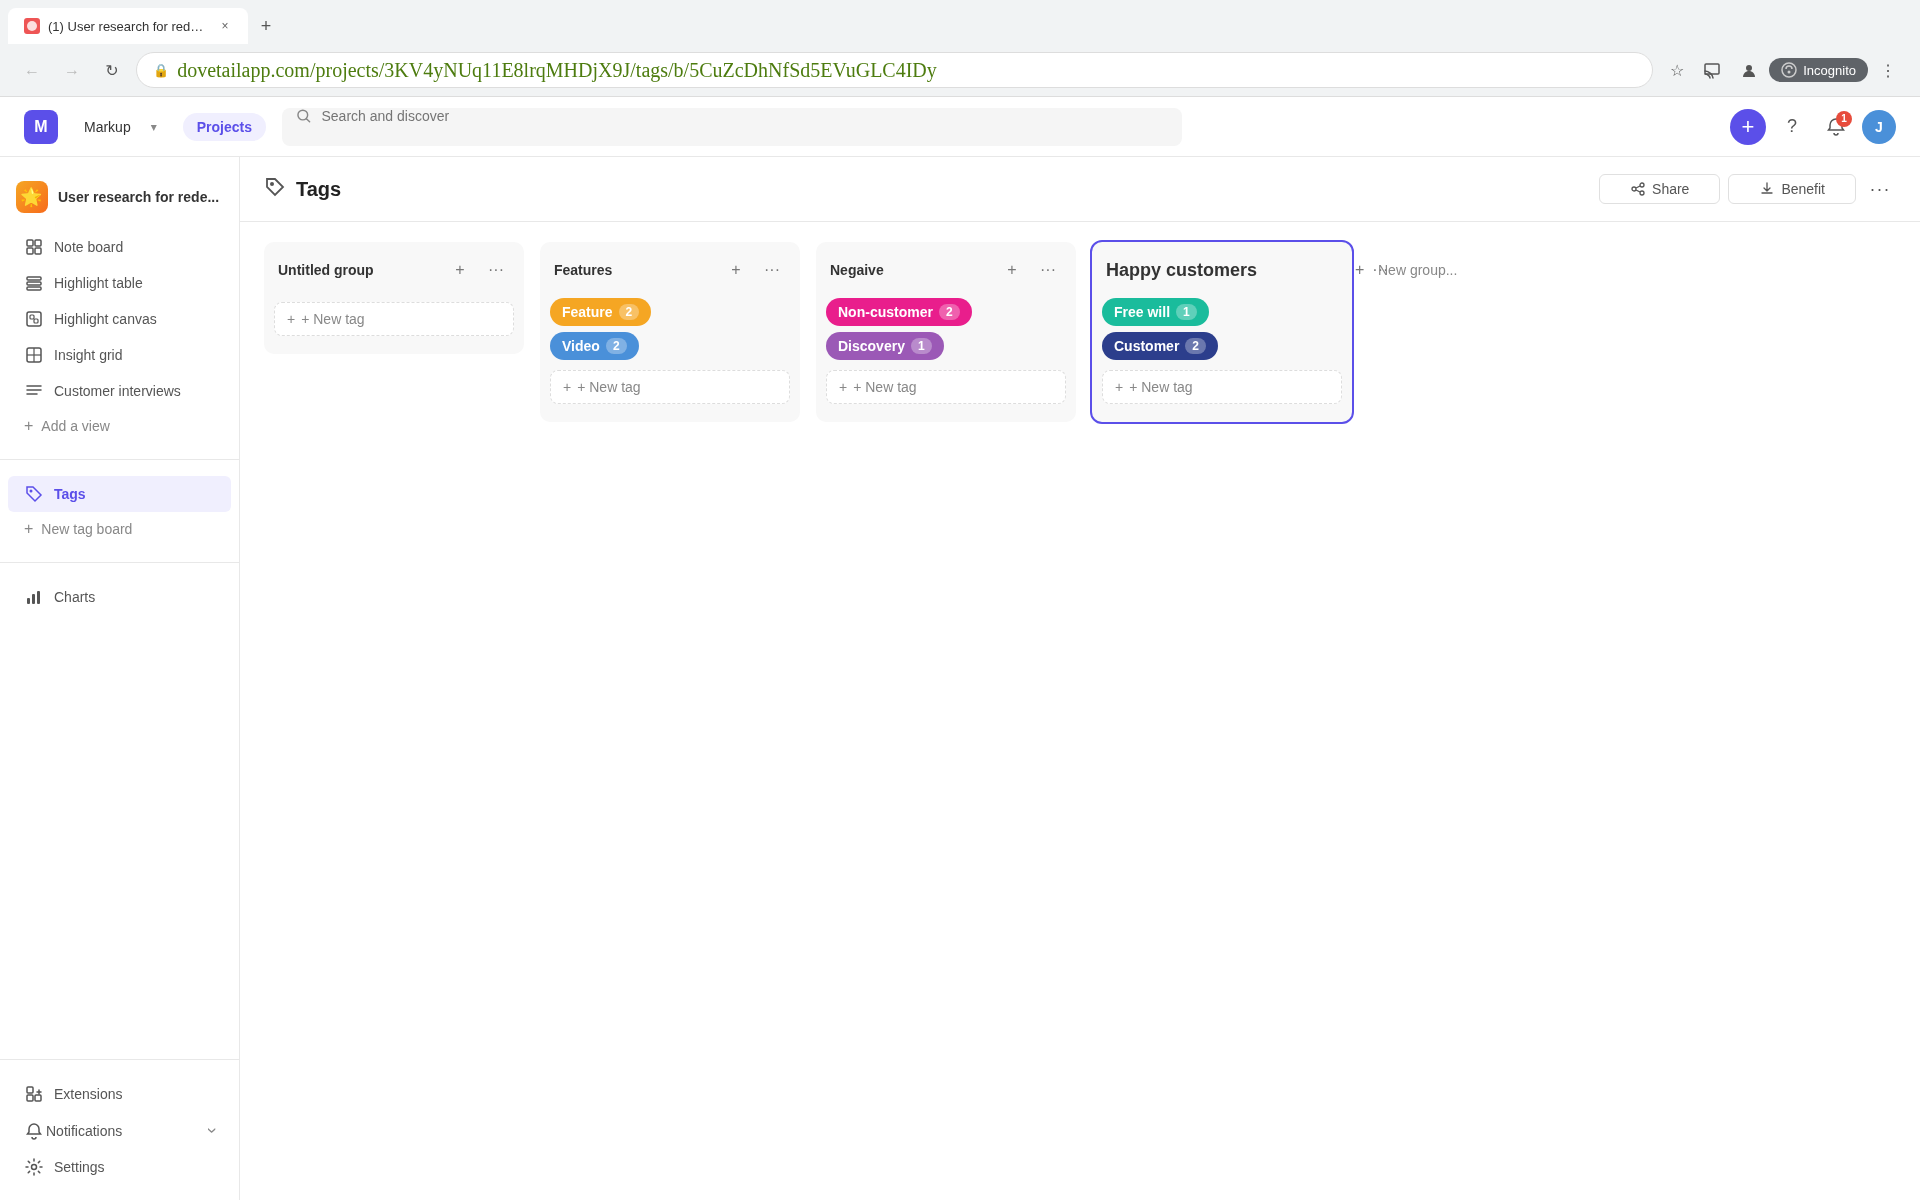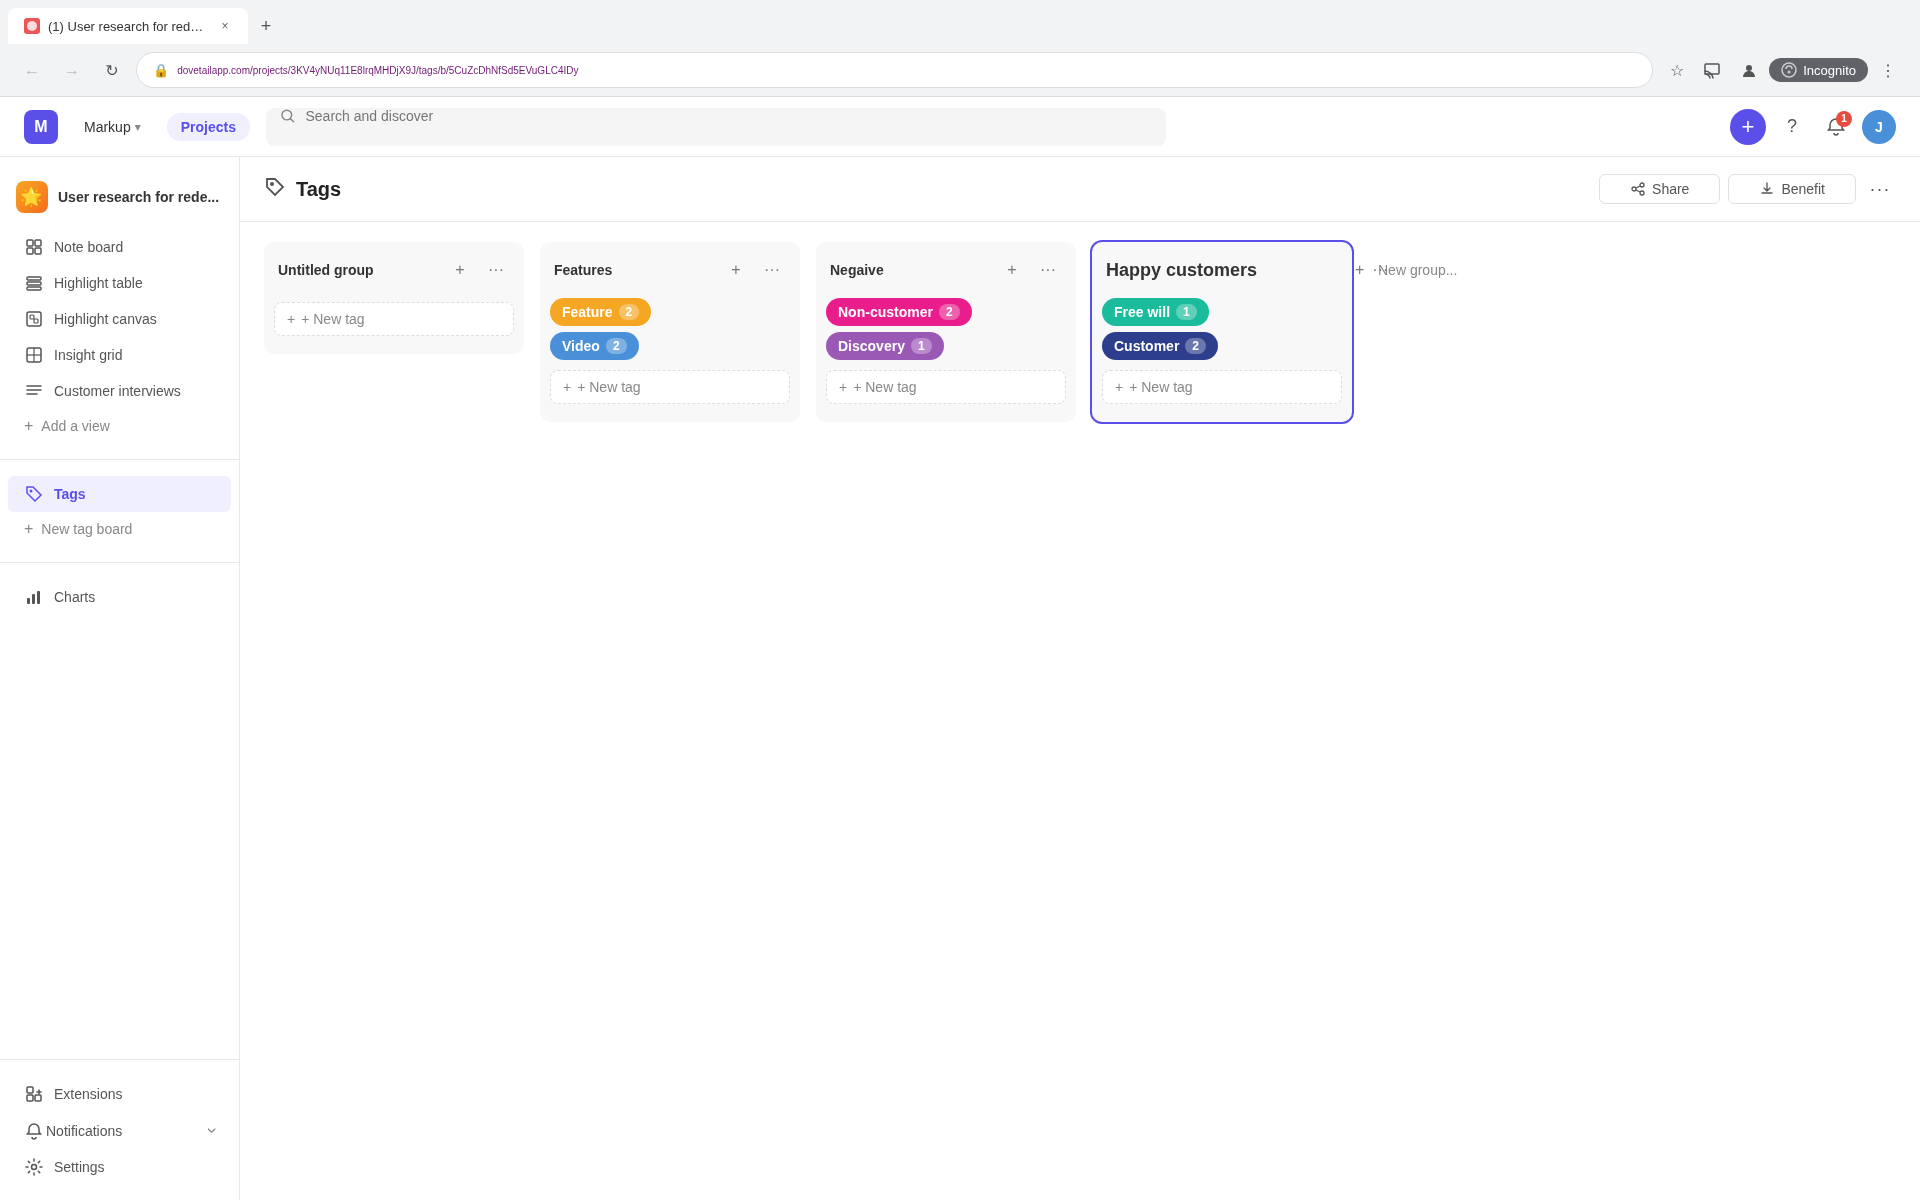--- a/index.html
+++ b/index.html
@@ -11,30 +11,30 @@
     .tab { display: flex; align-items: center; gap: 8px; padding: 0 16px; height: 36px; background: #fff; border-radius: 8px 8px 0 0; font-size: 13px; color: #333; max-width: 240px; }
     .tab-favicon { width: 16px; height: 16px; background: #e55; border-radius: 3px; flex-shrink: 0; display: flex; align-items: center; justify-content: center; }
     .tab-title { overflow: hidden; text-overflow: ellipsis; white-space: nowrap; }
     .tab-close { margin-left: auto; width: 16px; height: 16px; display: flex; align-items: center; justify-content: center; border-radius: 50%; cursor: pointer; color: #666; font-size: 12px; }
     .new-tab-btn { width: 28px; height: 28px; display: flex; align-items: center; justify-content: center; border-radius: 50%; cursor: pointer; color: #555; font-size: 18px; }
     .address-bar { display: flex; align-items: center; gap: 8px; padding: 6px 16px; height: 52px; background: #f1f3f4; }
     .nav-btn { width: 32px; height: 32px; display: flex; align-items: center; justify-content: center; border-radius: 50%; cursor: pointer; color: #555; font-size: 16px; }
     .nav-btn.disabled { color: #bbb; cursor: default; }
     .url-bar { flex: 1; display: flex; align-items: center; background: #fff; border: 1px solid #ddd; border-radius: 20px; padding: 0 16px; height: 36px; font-size: 14px; color: #333; gap: 8px; }
     .url-bar-lock { color: #555; font-size: 13px; }
-    .url-text { color: #701a75; font-size: 10px; }
+    .url-text { color: #4d7c0f; font-size: 20px; font-family: Liberation Serif, serif; }
     .browser-actions { display: flex; align-items: center; gap: 4px; }
     .browser-action-btn { width: 32px; height: 32px; display: flex; align-items: center; justify-content: center; border-radius: 50%; cursor: pointer; color: #555; font-size: 16px; }
     .incognito-badge { display: flex; align-items: center; gap: 6px; background: #5f6368; color: #fff; padding: 4px 12px; border-radius: 16px; font-size: 13px; }
 
     
     .app { display: flex; flex-direction: column; height: calc(1200px - 96px); }
     .app-header { display: flex; align-items: center; padding: 0 24px; height: 60px; border-bottom: 1px solid #e8e8e8; gap: 16px; background: #fff; }
     .app-logo { width: 34px; height: 34px; background: #5b4fe9; border-radius: 8px; display: flex; align-items: center; justify-content: center; color: #fff; font-weight: bold; font-size: 16px; flex-shrink: 0; }
-    .markup-btn { display: flex; align-items: center; gap: 4px; padding: 4px 10px; border-radius: 6px; font-size: 14px; color: #333; cursor: pointer; font-weight: 500; }
+    .markup-btn { display: flex; align-items: center; gap: 20px; padding: 4px 10px; border-radius: 6px; font-size: 14px; color: #333; cursor: pointer; font-weight: 500; }
     .projects-btn { padding: 6px 14px; border-radius: 20px; background: #f0effe; color: #5b4fe9; font-size: 14px; font-weight: 600; cursor: pointer; }
     .search-bar { flex: 1; display: flex; align-items: flex-start; gap: 10px; background: #f5f5f5; border-radius: 8px; padding: 0 14px; height: 38px; max-width: 900px; }
     .search-bar input { border: none; background: transparent; font-size: 14px; color: #555; outline: none; width: 100%; }
     .header-actions { display: flex; align-items: center; gap: 8px; margin-left: auto; }
     .header-btn { width: 36px; height: 36px; display: flex; align-items: center; justify-content: center; border-radius: 50%; cursor: pointer; color: #555; font-size: 18px; position: relative; }
     .add-btn { width: 36px; height: 36px; background: #5b4fe9; border-radius: 50%; display: flex; align-items: center; justify-content: center; color: #fff; font-size: 22px; cursor: pointer; }
     .notif-badge { position: absolute; top: 2px; right: 2px; width: 16px; height: 16px; background: #e74c3c; border-radius: 50%; color: #fff; font-size: 10px; display: flex; align-items: center; justify-content: center; font-weight: bold; }
     .avatar { width: 34px; height: 34px; background: #4a90d9; border-radius: 50%; display: flex; align-items: center; justify-content: center; color: #fff; font-size: 14px; font-weight: 600; cursor: pointer; }
 
     

